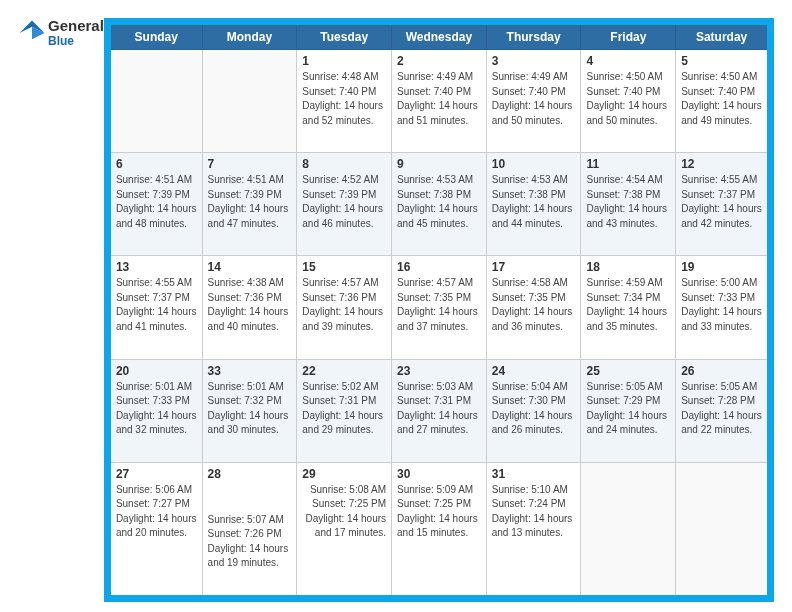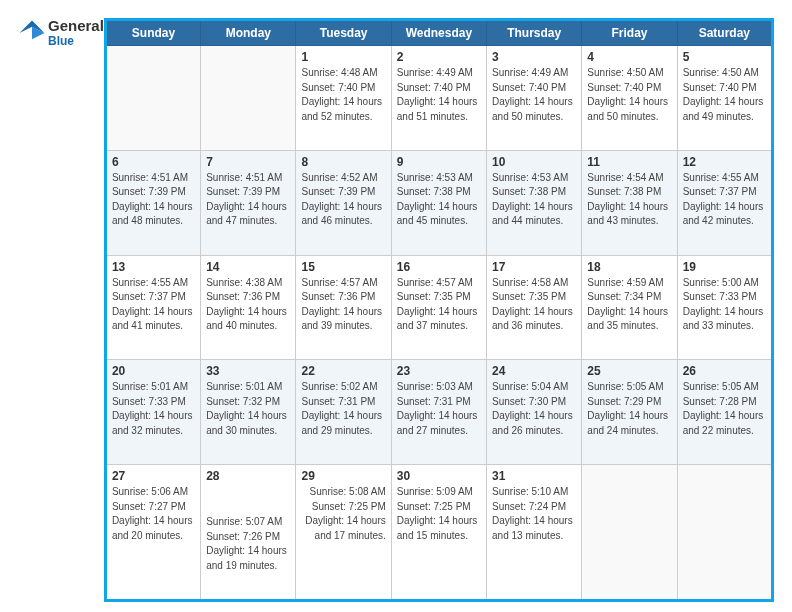--- a/index.html
+++ b/index.html
@@ -55,21 +55,21 @@
       font-weight: bold;
       color: #333;
       line-height: 1.1;
     }
     .title-location {
       font-size: 15px;
       color: #555;
     }
     .calendar {
       flex: 1;
-      border: 3px solid #0ea5e9;
+      border: 7px solid #0ea5e9;
       border-collapse: collapse;
       width: 100%;
       table-layout: fixed;
     }
     .calendar th {
       background: #2e6da4;
       color: #fff;
       font-size: 12px;
       font-weight: bold;
       padding: 5px 4px;

